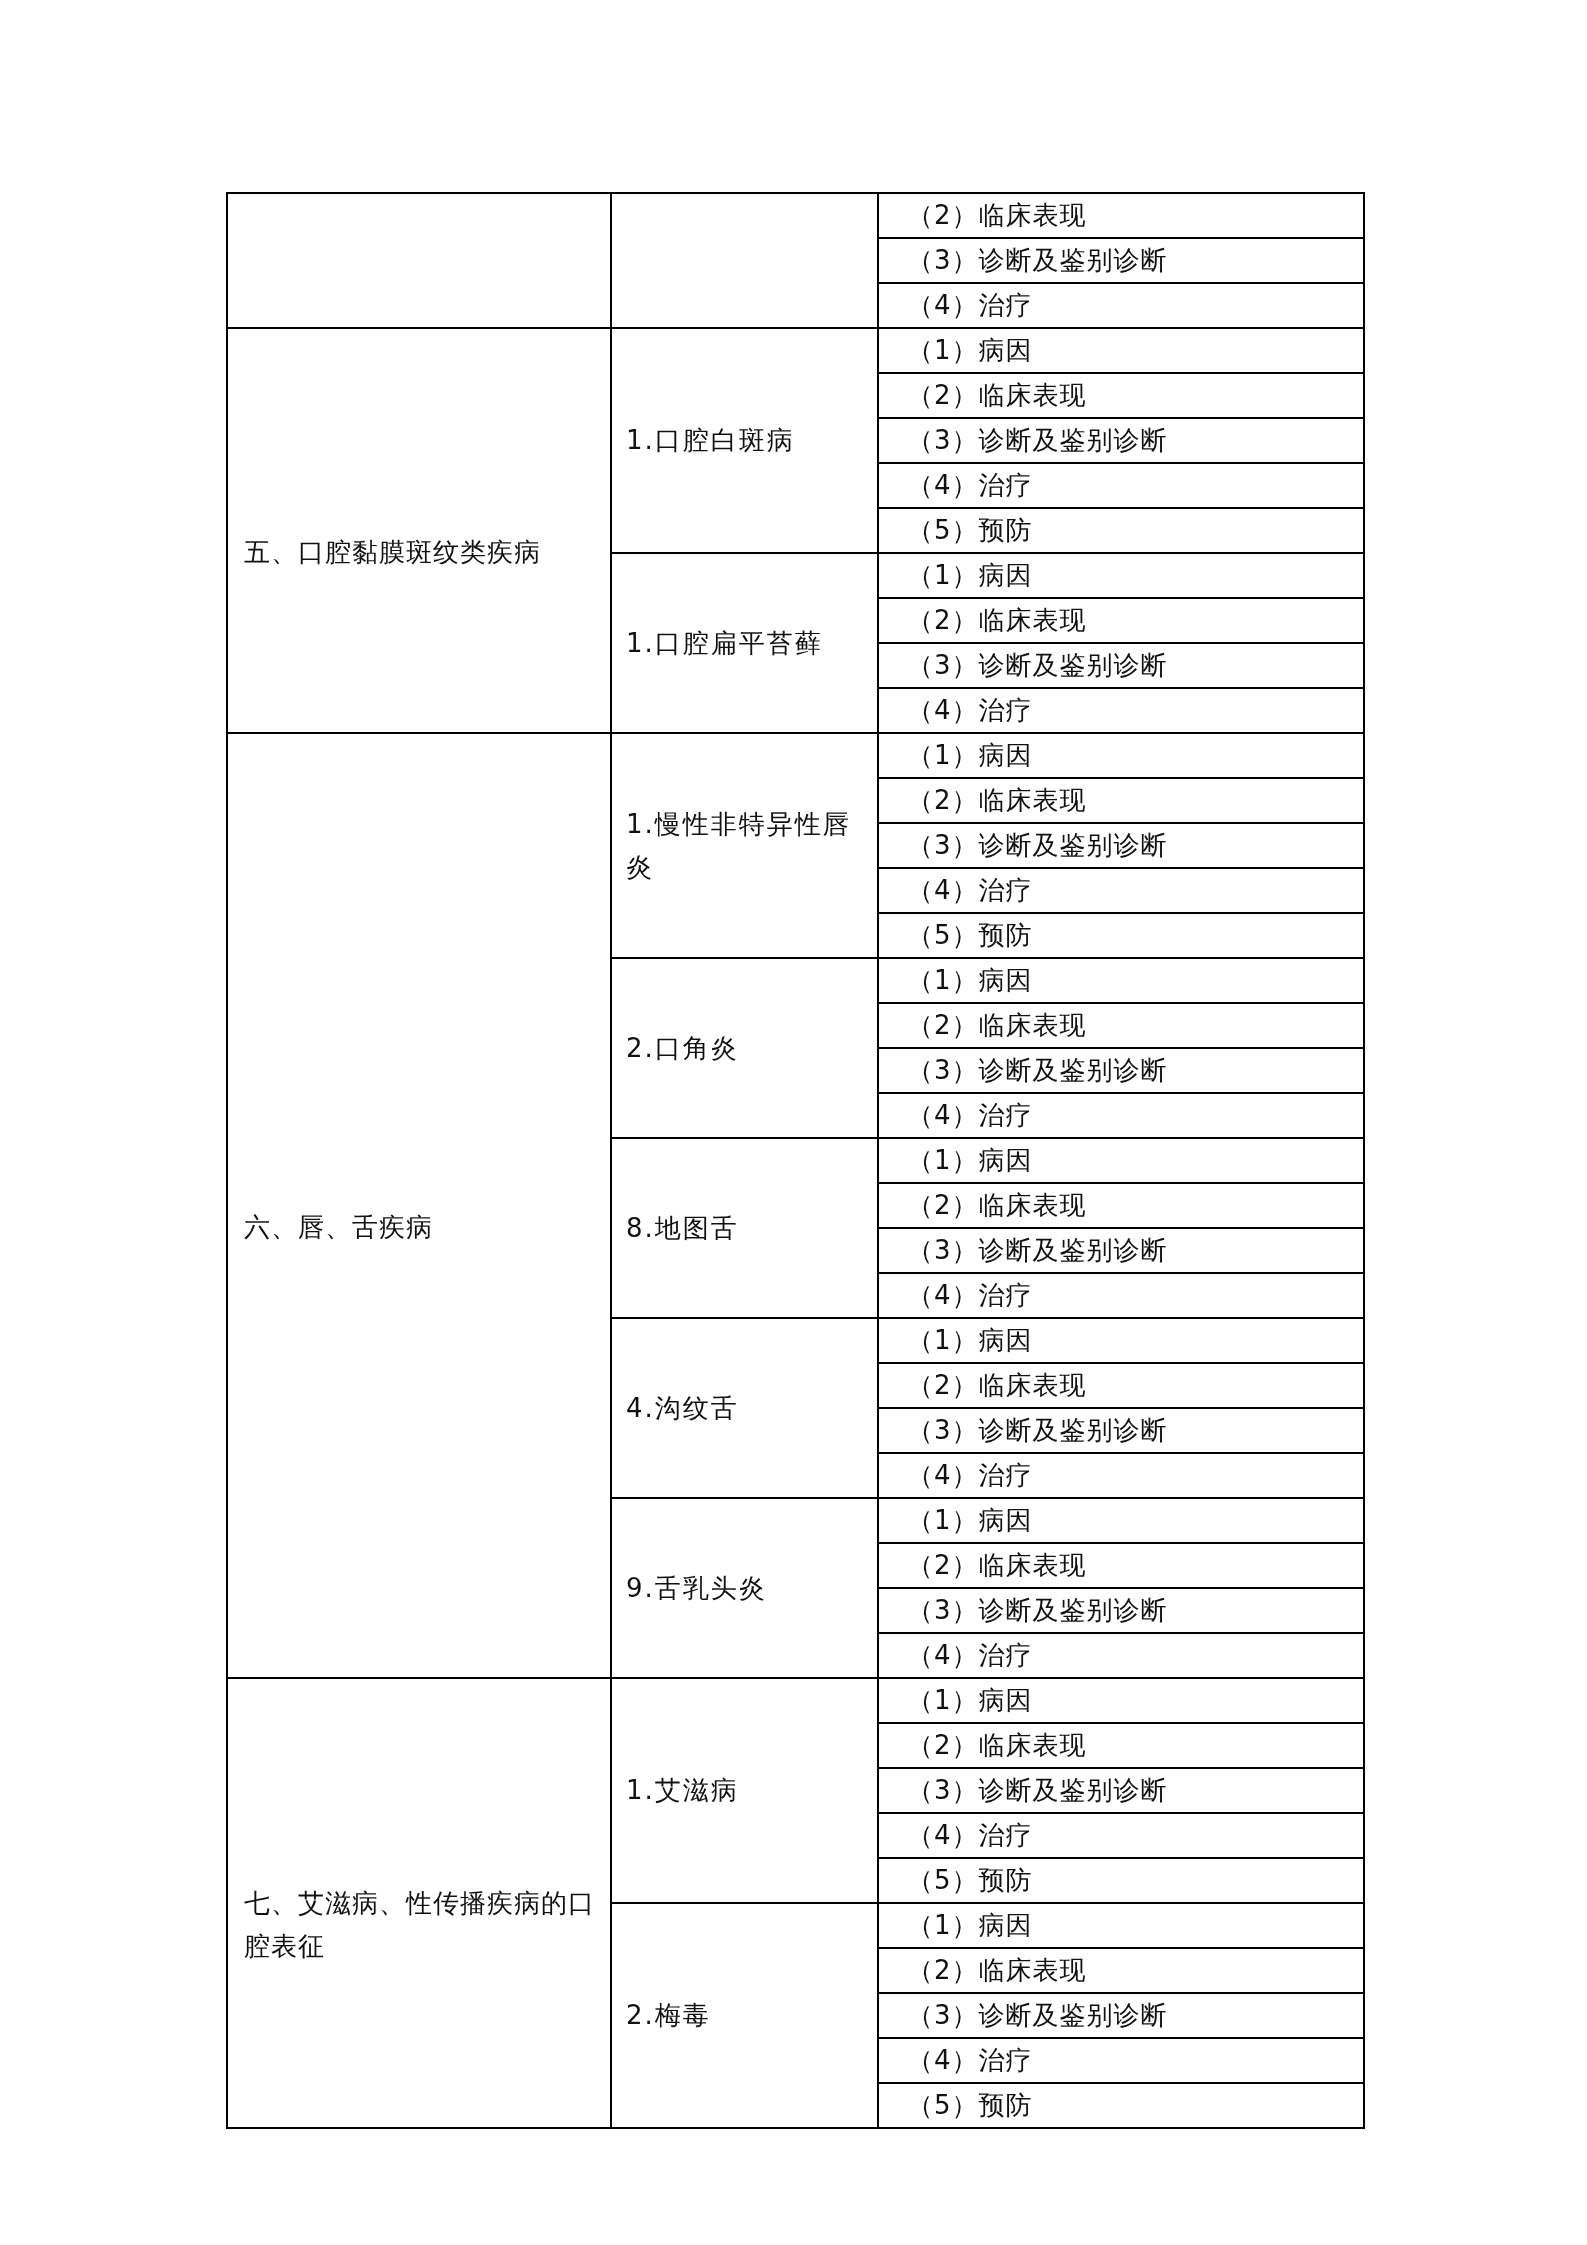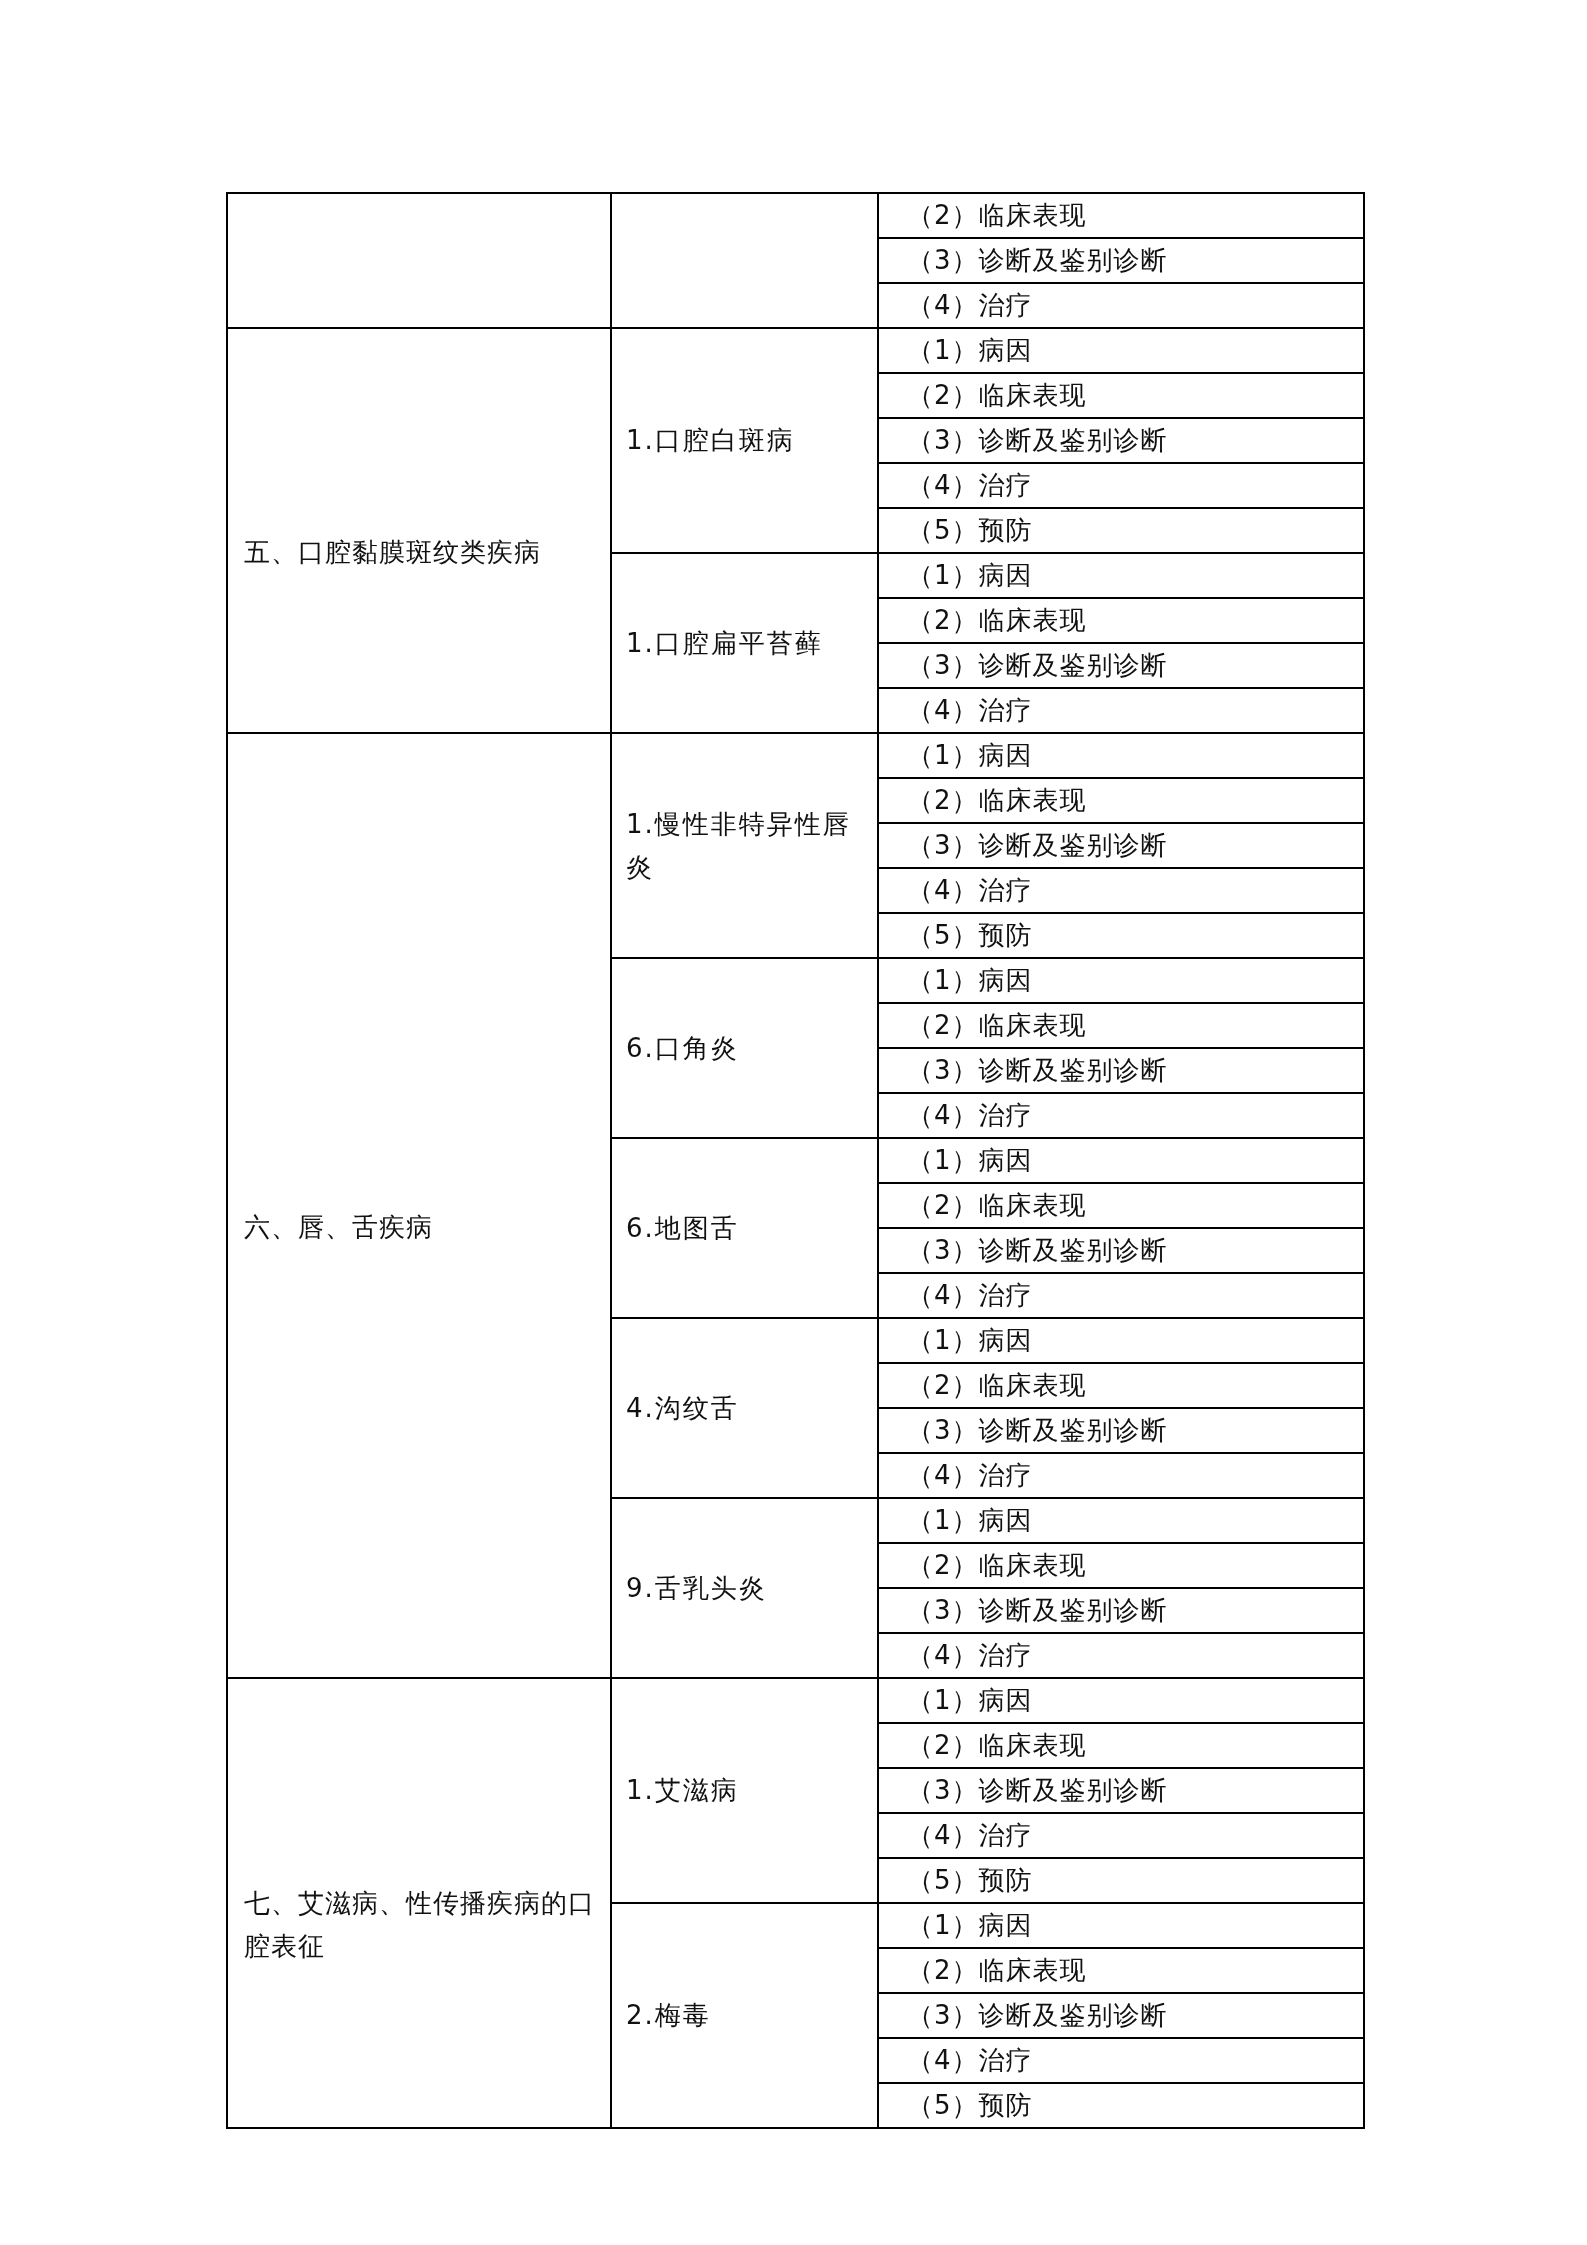--- a/index.html
+++ b/index.html
@@ -98,36 +98,36 @@
         <td class="c3"><span class="sub-label">（3）诊断及鉴别诊断</span></td>
       </tr>
       <tr>
         <td class="c3"><span class="sub-label">（4）治疗</span></td>
       </tr>
       <tr>
         <td class="c3"><span class="sub-label">（5）预防</span></td>
       </tr>
       <tr>
         <td class="c2" rowspan="4">
-          <span class="topic-label">6.口角炎</span>
-        </td>
-        <td class="c3"><span class="sub-label">（1）病因</span></td>
-      </tr>
-      <tr>
-        <td class="c3"><span class="sub-label">（2）临床表现</span></td>
-      </tr>
-      <tr>
-        <td class="c3"><span class="sub-label">（3）诊断及鉴别诊断</span></td>
-      </tr>
-      <tr>
-        <td class="c3"><span class="sub-label">（4）治疗</span></td>
-      </tr>
-      <tr>
-        <td class="c2" rowspan="4">
-          <span class="topic-label">6.地图舌</span>
+          <span class="topic-label">2.口角炎</span>
+        </td>
+        <td class="c3"><span class="sub-label">（1）病因</span></td>
+      </tr>
+      <tr>
+        <td class="c3"><span class="sub-label">（2）临床表现</span></td>
+      </tr>
+      <tr>
+        <td class="c3"><span class="sub-label">（3）诊断及鉴别诊断</span></td>
+      </tr>
+      <tr>
+        <td class="c3"><span class="sub-label">（4）治疗</span></td>
+      </tr>
+      <tr>
+        <td class="c2" rowspan="4">
+          <span class="topic-label">8.地图舌</span>
         </td>
         <td class="c3"><span class="sub-label">（1）病因</span></td>
       </tr>
       <tr>
         <td class="c3"><span class="sub-label">（2）临床表现</span></td>
       </tr>
       <tr>
         <td class="c3"><span class="sub-label">（3）诊断及鉴别诊断</span></td>
       </tr>
       <tr>

